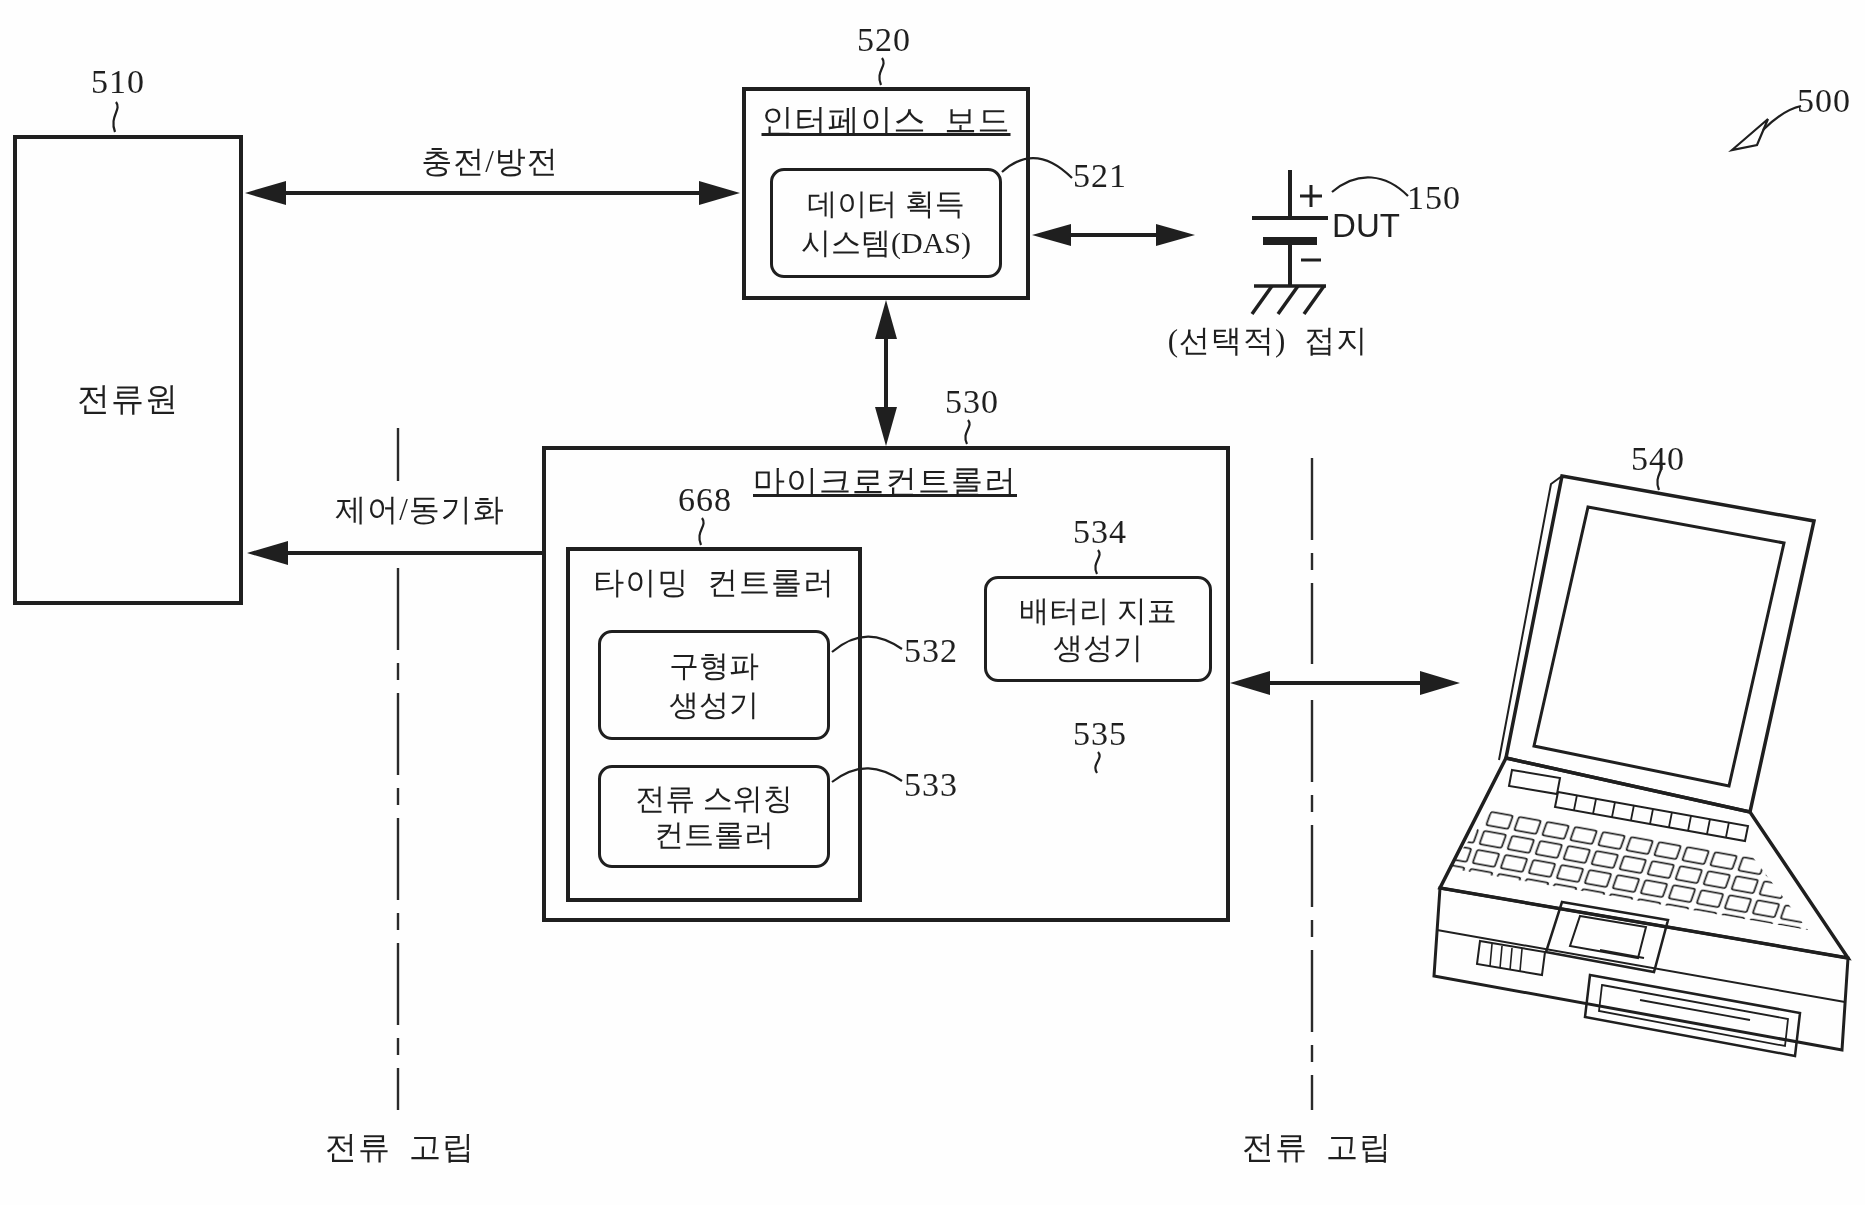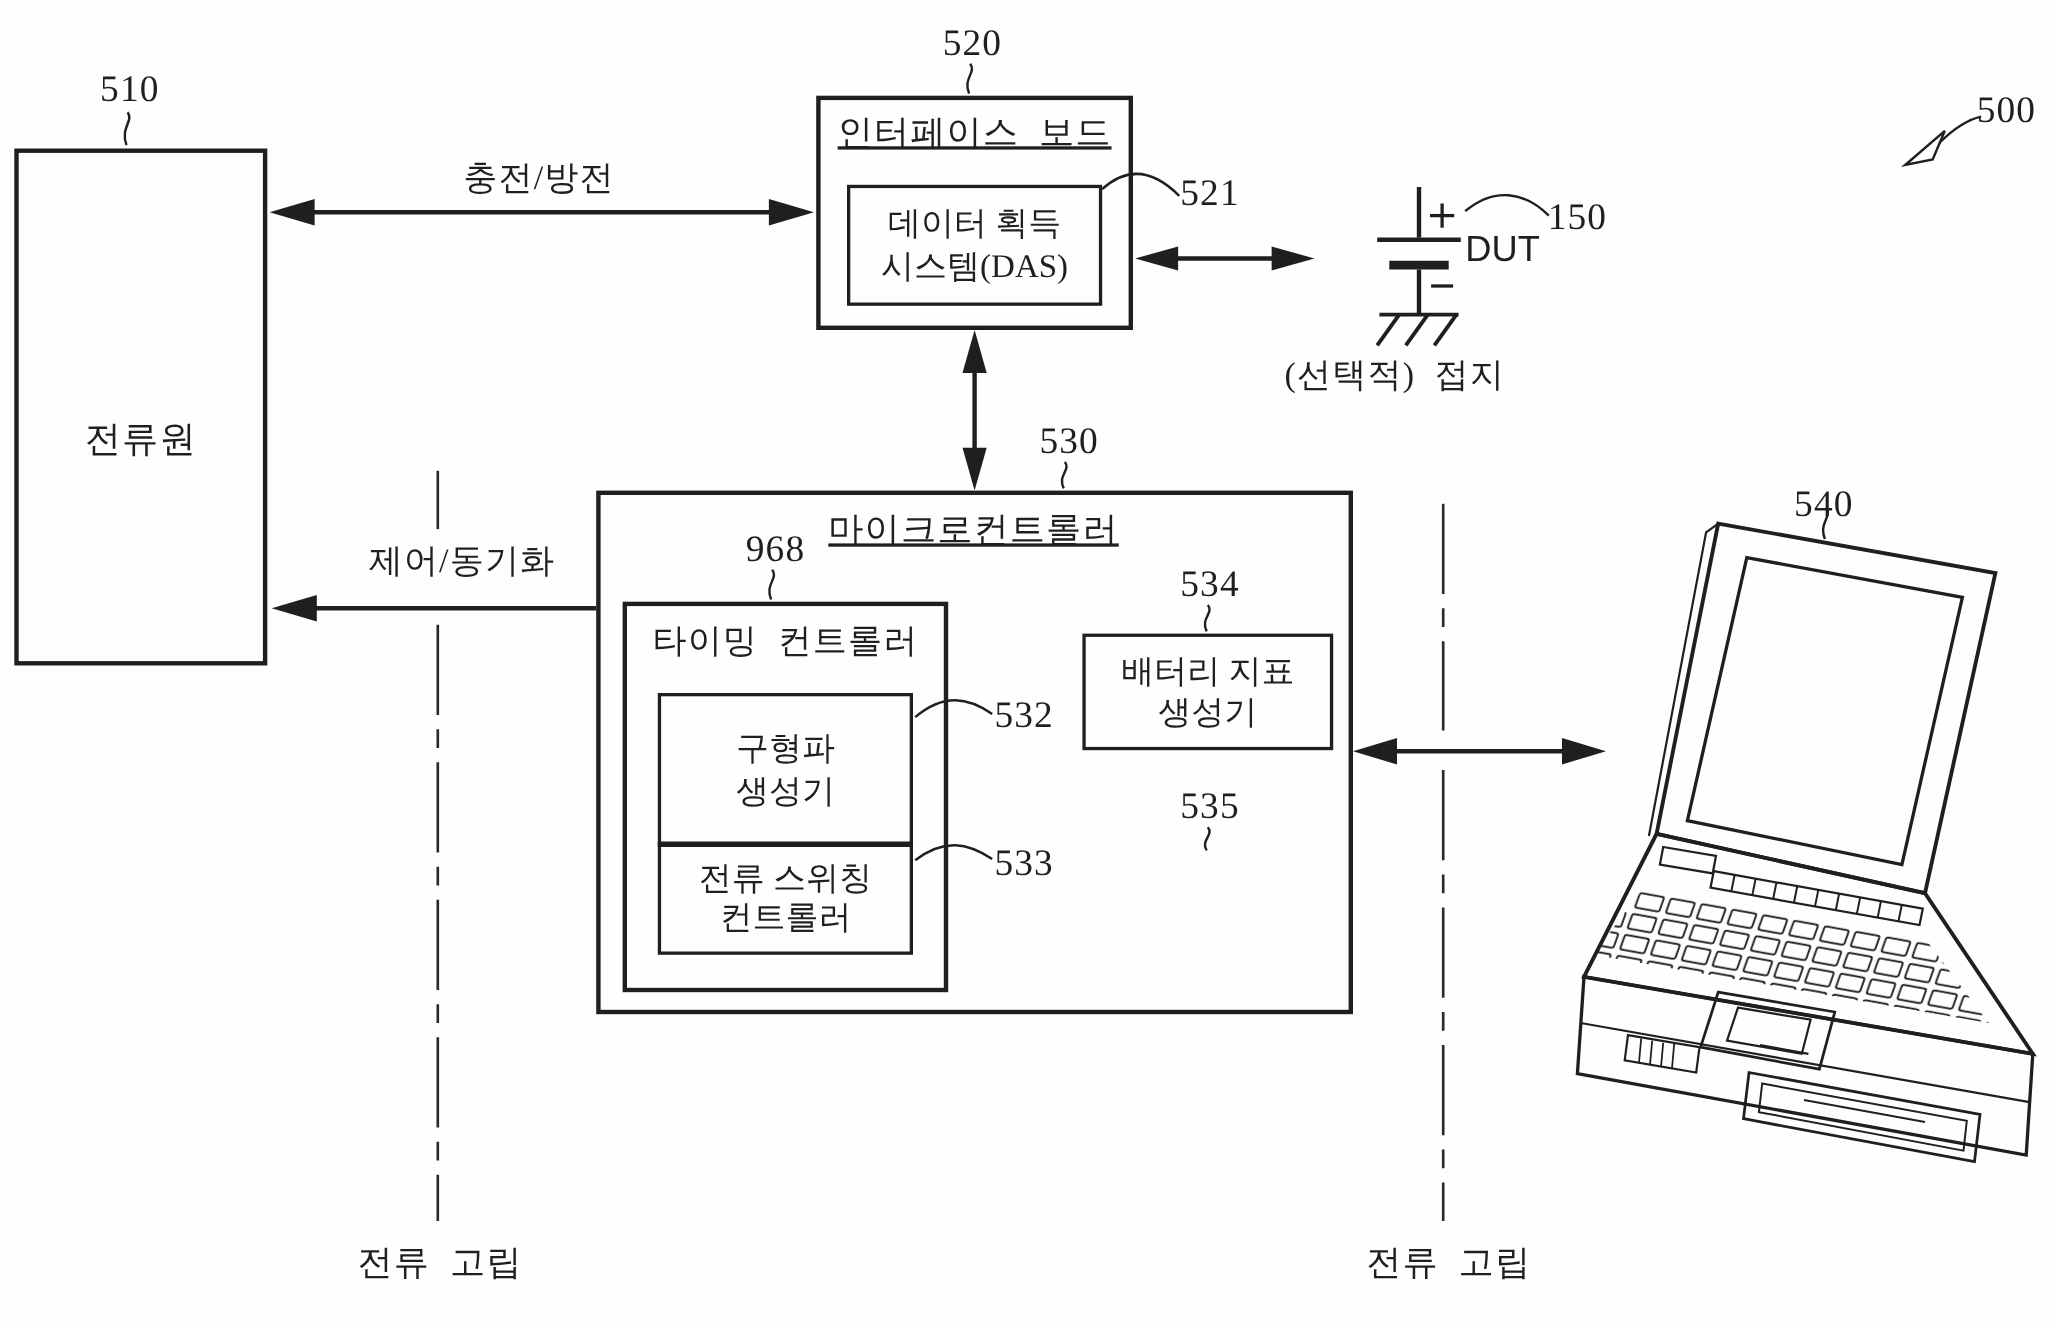--- a/index.html
+++ b/index.html
@@ -1,19 +1,19 @@
 <!DOCTYPE html>
 <html><head>
 <meta charset="utf-8">
 <style>
   html,body{margin:0;padding:0;background:#ffffff;}
   #canvas{position:relative;width:1865px;height:1205px;background:#fefefe;overflow:hidden;
           font-family:"Liberation Serif","DejaVu Serif",serif;color:#1f1f1f;}
   .box{position:absolute;box-sizing:border-box;border:4px solid #1f1f1f;background:transparent;}
-  .box.thin{border-width:3px;}
+  .box.thin{border-width:3px;border-radius:14px;}
   .lbl{position:absolute;white-space:nowrap;color:#1f1f1f;}
   .ref{font-size:34px;letter-spacing:1px;}
   .ktext{font-size:31px;word-spacing:9px;letter-spacing:1px;}
   .center{transform:translate(-50%,-50%);}
   .vhcenter{display:flex;align-items:center;justify-content:center;}
   .twoline{display:flex;flex-direction:column;align-items:center;justify-content:center;line-height:1.3;}
   svg{position:absolute;left:0;top:0;pointer-events:none;}
 </style>
 </head>
 <body>
@@ -155,21 +155,21 @@
     <span>데이터 획득</span>
     <span>시스템(DAS)</span>
   </div>
 
   <div class="box" style="left:542px;top:446px;width:688px;height:476px;"></div>
   <div class="lbl ktext" style="left:610px;top:460px;width:550px;text-align:center;font-size:32px;text-decoration:underline;"><span>마이크로컨트롤러</span></div>
 
   <div class="box" style="left:566px;top:547px;width:296px;height:355px;"></div>
   <div class="lbl ktext" style="left:566px;top:562px;width:296px;text-align:center;font-size:31px;"><span>타이밍 컨트롤러</span></div>
 
-  <div class="box thin twoline" style="left:598px;top:630px;width:232px;height:140px;font-size:30px;">
+  <div class="box thin twoline" style="left:598px;top:630px;width:232px;height:110px;font-size:30px;">
     <span>구형파</span>
     <span>생성기</span>
   </div>
 
   <div class="box thin twoline" style="left:598px;top:765px;width:232px;height:103px;font-size:30px;line-height:1.2;">
     <span>전류 스위칭</span>
     <span>컨트롤러</span>
   </div>
 
   <div class="box thin twoline" style="left:984px;top:576px;width:228px;height:106px;font-size:30px;line-height:1.25;">
@@ -177,21 +177,21 @@
     <span>생성기</span>
   </div>
 
 
   <div class="lbl ref center" style="left:118px;top:82px;">510</div>
   <div class="lbl ref center" style="left:884px;top:40px;">520</div>
   <div class="lbl ref center" style="left:1100px;top:176px;">521</div>
   <div class="lbl ref center" style="left:1434px;top:198px;">150</div>
   <div class="lbl ref center" style="left:1824px;top:101px;">500</div>
   <div class="lbl ref center" style="left:972px;top:402px;">530</div>
-  <div class="lbl ref center" style="left:705px;top:500px;">968</div>
+  <div class="lbl ref center" style="left:705px;top:500px;">668</div>
   <div class="lbl ref center" style="left:931px;top:651px;">532</div>
   <div class="lbl ref center" style="left:931px;top:785px;">533</div>
   <div class="lbl ref center" style="left:1100px;top:532px;">534</div>
   <div class="lbl ref center" style="left:1100px;top:734px;">535</div>
   <div class="lbl ref center" style="left:1658px;top:446px;margin-top:13px;">540</div>
 
   <div class="lbl center" style="left:1366px;top:226px;font-size:33px;font-family:'Liberation Sans','DejaVu Sans',sans-serif;">DUT</div>
 
   <div class="lbl ktext center" style="left:490px;top:162px;">충전/방전</div>
   <div class="lbl ktext center" style="left:420px;top:510px;">제어/동기화</div>

